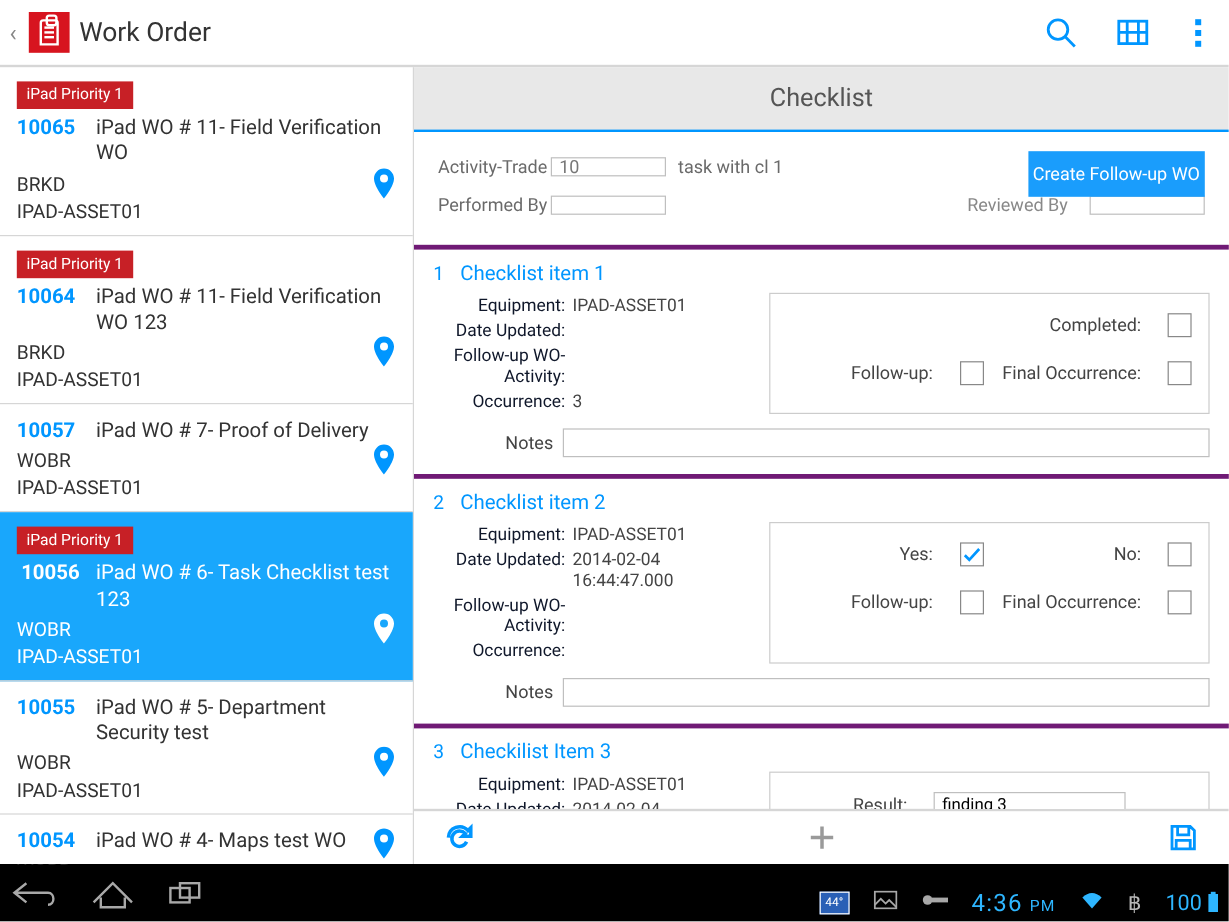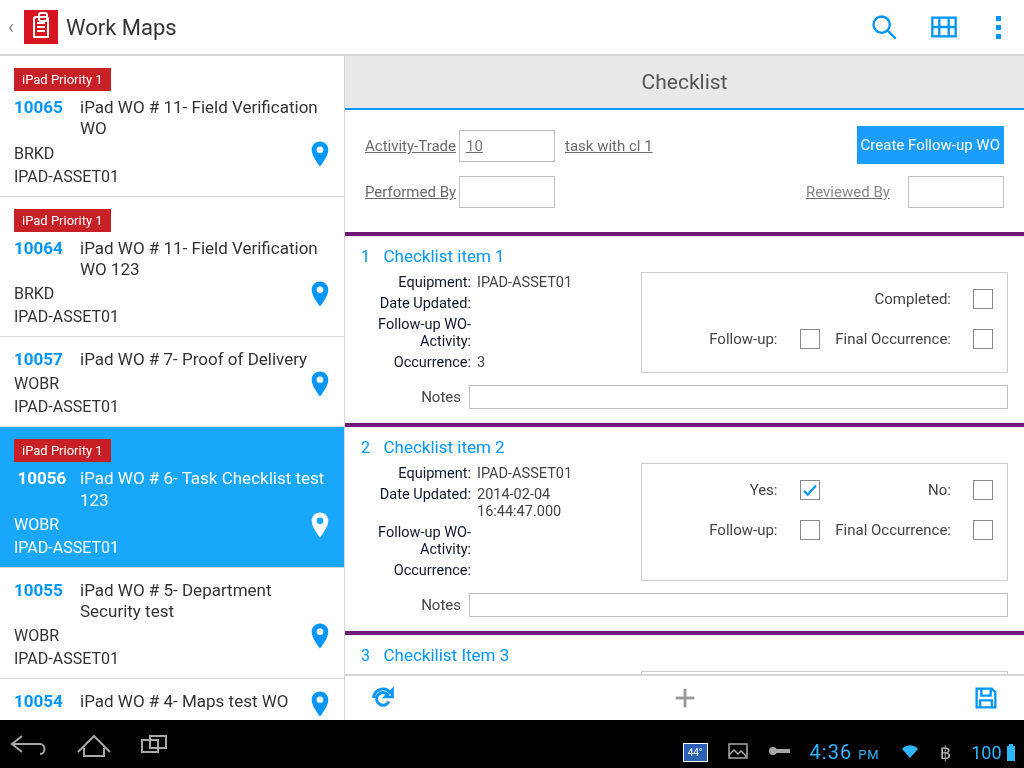--- a/index.html
+++ b/index.html
@@ -50,23 +50,23 @@
   .pin svg{width:20px;height:26px;}
   .pin svg path{fill:var(--blue);}
   .card.selected .pin svg path{fill:#fff;}
 
   
   .detail{flex:1;display:flex;flex-direction:column;min-width:0;}
   .checklist-title{background:#e8e8e8;border-bottom:2px solid var(--blue);text-align:center;font-size:21px;padding:14px 0;color:#555;}
   .detail-body{flex:1;overflow-y:auto;padding:0 0 0 0;}
 
   .header-form{padding:20px 20px 10px 20px;position:relative;}
-  .hrow{display:flex;align-items:center;margin-bottom:14px;color:var(--muted);font-size:15px;text-decoration:underline;}
+  .hrow{display:flex;align-items:center;margin-bottom:14px;color:var(--muted);font-size:15px;}
   .hrow label{min-width:94px;}
-  .txt{border:1px solid #bfbfbf;height:32px;width:96px;padding:0 6px;color:#777;font-size:15px;}
+  .txt{border:1px solid #bfbfbf;height:16px;width:96px;padding:0 6px;color:#777;font-size:15px;}
   .spacer{flex:1;}
   .btn{background:var(--blue2);color:#fff;border:none;padding:10px 4px;font-size:15px;}
 
   .section{border-top:4px solid #701a75;padding:10px 16px 14px;}
   .secnum{color:var(--blue);font-size:16px;margin-right:10px;}
   .sectitle{color:var(--blue);font-size:17px;}
   .secbody{display:flex;gap:20px;margin-top:6px;}
   .kv{flex:0 0 260px;font-size:14.5px;color:#444;}
   .kv div{display:flex;padding:2px 0;}
   .kv div span:first-child{flex:0 0 110px;text-align:right;margin-right:6px;color:#0f172a;}
@@ -93,21 +93,21 @@
   .batt{color:var(--status-blue);font-size:18px;}
 </style>
 </head>
 <body>
 
 <div class="appbar">
   <div class="back-icon">‹</div>
   <div class="app-icon">
       <div class="clip"></div>
     </div>
-  <div class="appbar-title">Work Maps</div>
+  <div class="appbar-title">Work Order</div>
   <div class="appbar-actions">
     <span class="ic"><svg viewBox="0 0 24 24">
           <circle cx="10" cy="10" r="7"></circle>
           <line x1="15" y1="15" x2="22" y2="22"></line>
         </svg></span>
     <span class="ic"><svg viewBox="0 0 24 24">
           <rect x="2" y="4" width="20" height="16"></rect>
           <path d="M2 12h20M8 4v16M16 4v16"></path>
         </svg></span>
     <span class="dots">

